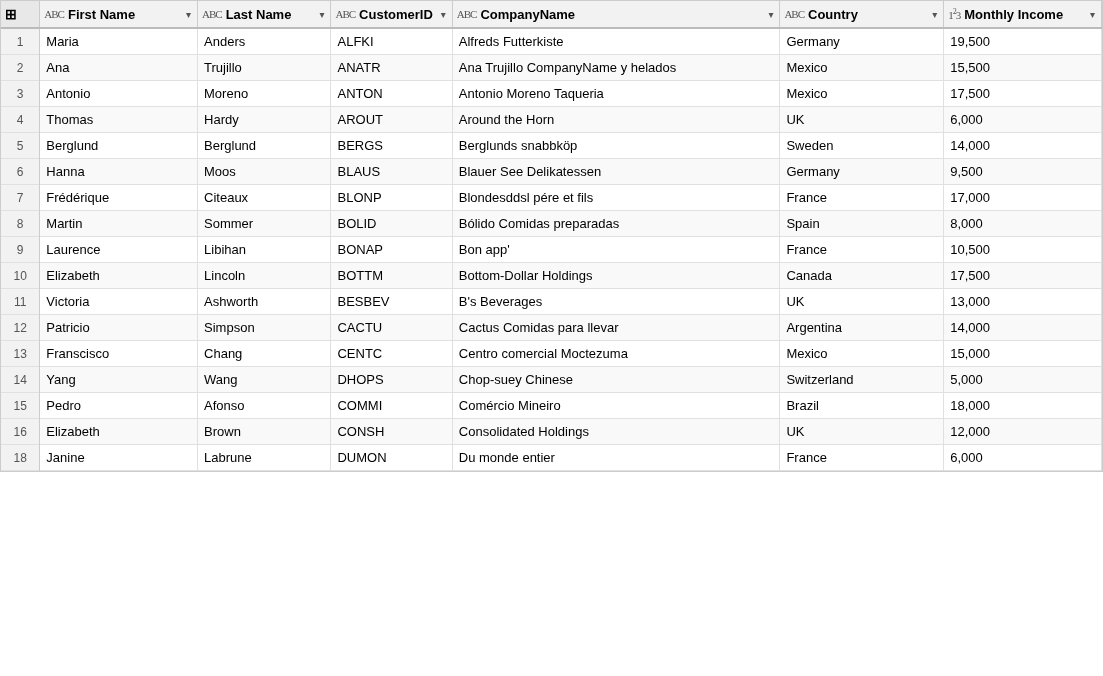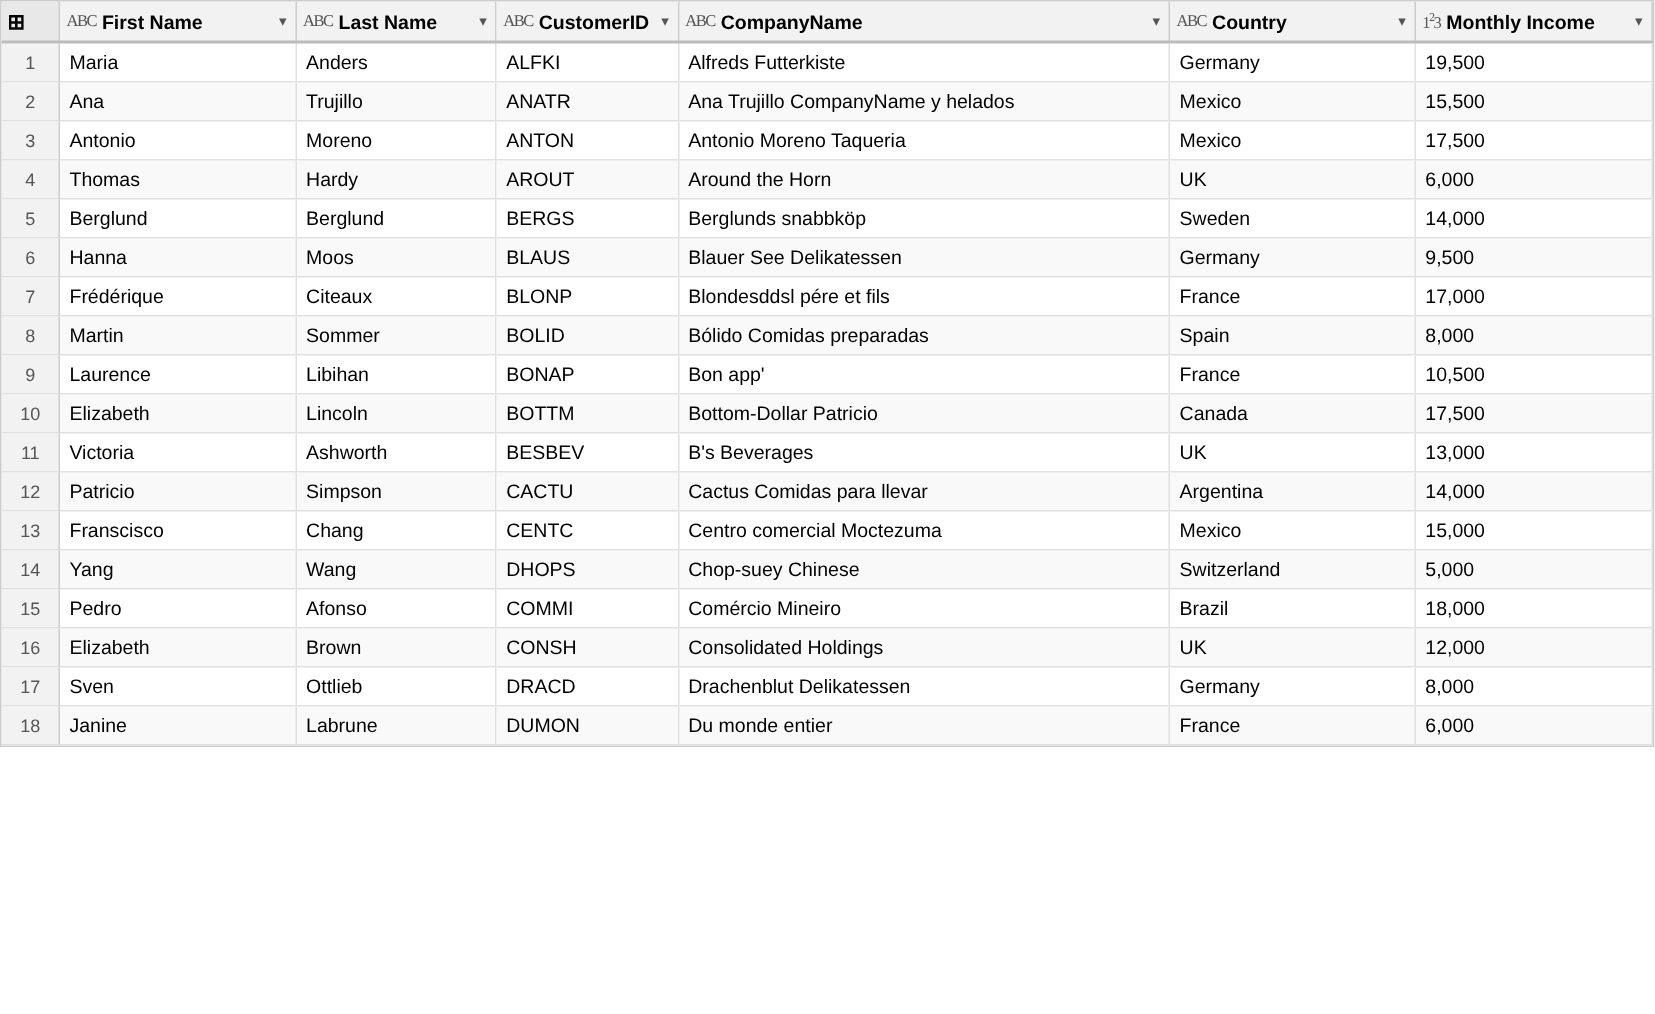--- a/index.html
+++ b/index.html
@@ -246,21 +246,21 @@
           <td>BONAP</td>
           <td>Bon app'</td>
           <td>France</td>
           <td class="income">10,500</td>
         </tr>
         <tr>
           <td class="idx">10</td>
           <td>Elizabeth</td>
           <td>Lincoln</td>
           <td>BOTTM</td>
-          <td>Bottom-Dollar Patricio</td>
+          <td>Bottom-Dollar Holdings</td>
           <td>Canada</td>
           <td class="income">17,500</td>
         </tr>
         <tr>
           <td class="idx">11</td>
           <td>Victoria</td>
           <td>Ashworth</td>
           <td>BESBEV</td>
           <td>B's Beverages</td>
           <td>UK</td>
@@ -305,29 +305,20 @@
         <tr>
           <td class="idx">16</td>
           <td>Elizabeth</td>
           <td>Brown</td>
           <td>CONSH</td>
           <td>Consolidated Holdings</td>
           <td>UK</td>
           <td class="income">12,000</td>
         </tr>
         <tr>
-          <td class="idx">17</td>
-          <td>Sven</td>
-          <td>Ottlieb</td>
-          <td>DRACD</td>
-          <td>Drachenblut Delikatessen</td>
-          <td>Germany</td>
-          <td class="income">8,000</td>
-        </tr>
-        <tr>
           <td class="idx">18</td>
           <td>Janine</td>
           <td>Labrune</td>
           <td>DUMON</td>
           <td>Du monde entier</td>
           <td>France</td>
           <td class="income">6,000</td>
         </tr>
       </tbody>
   </table>

